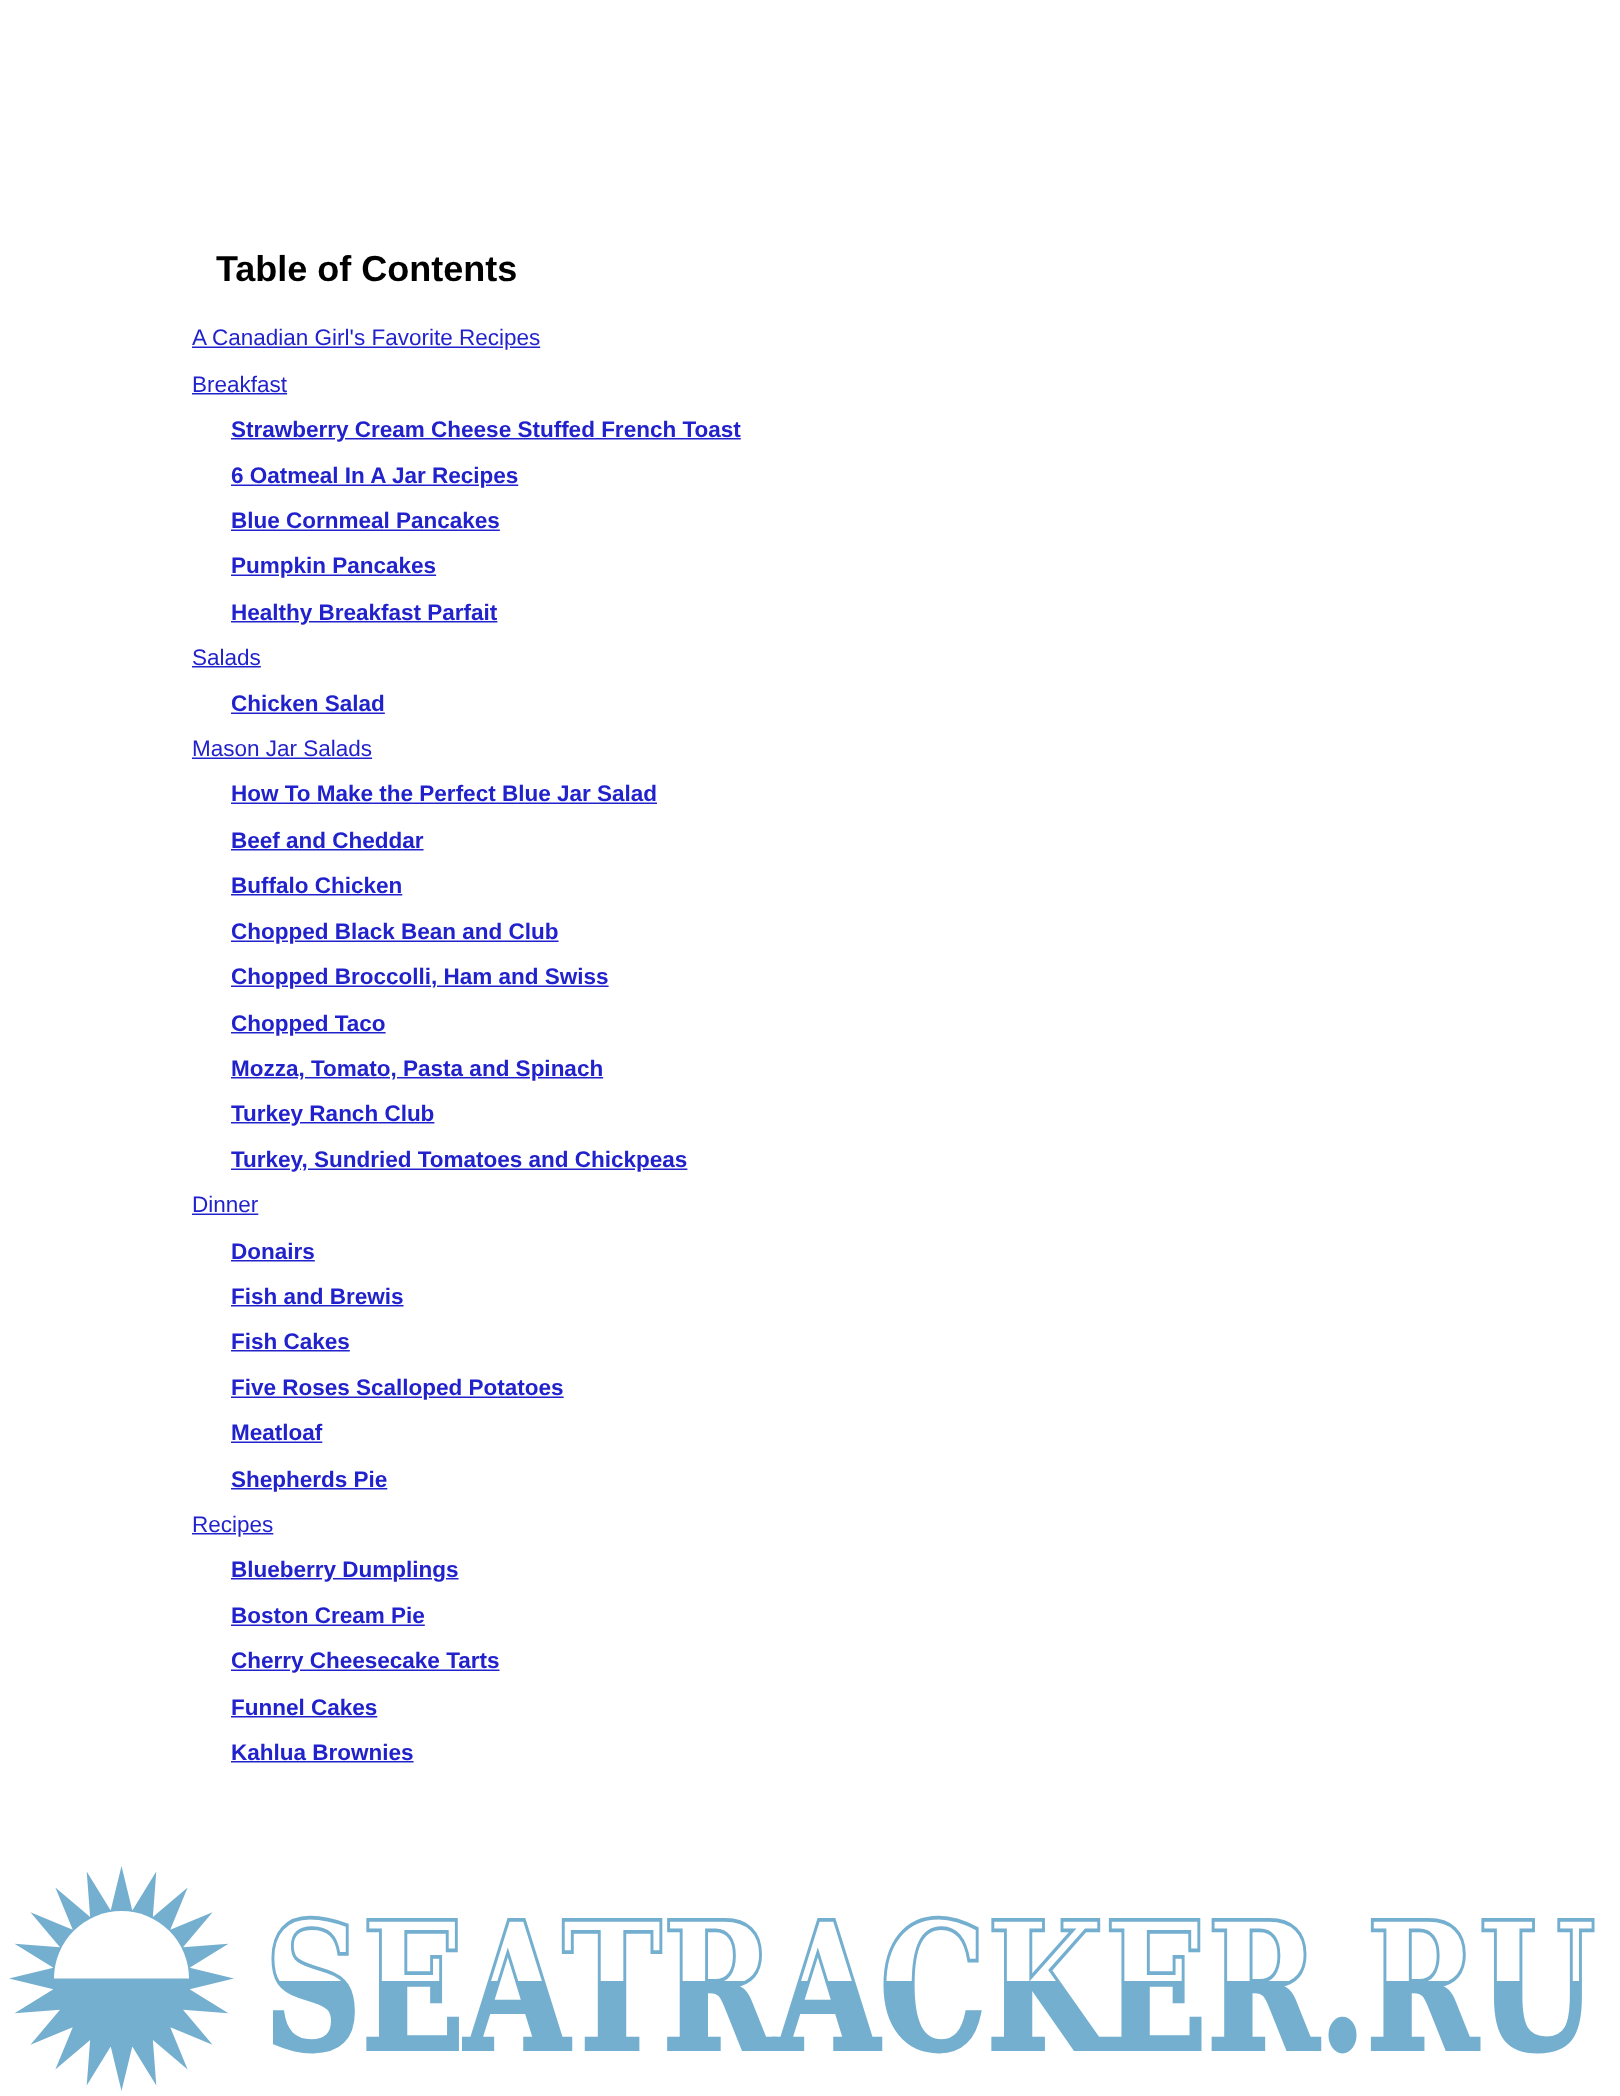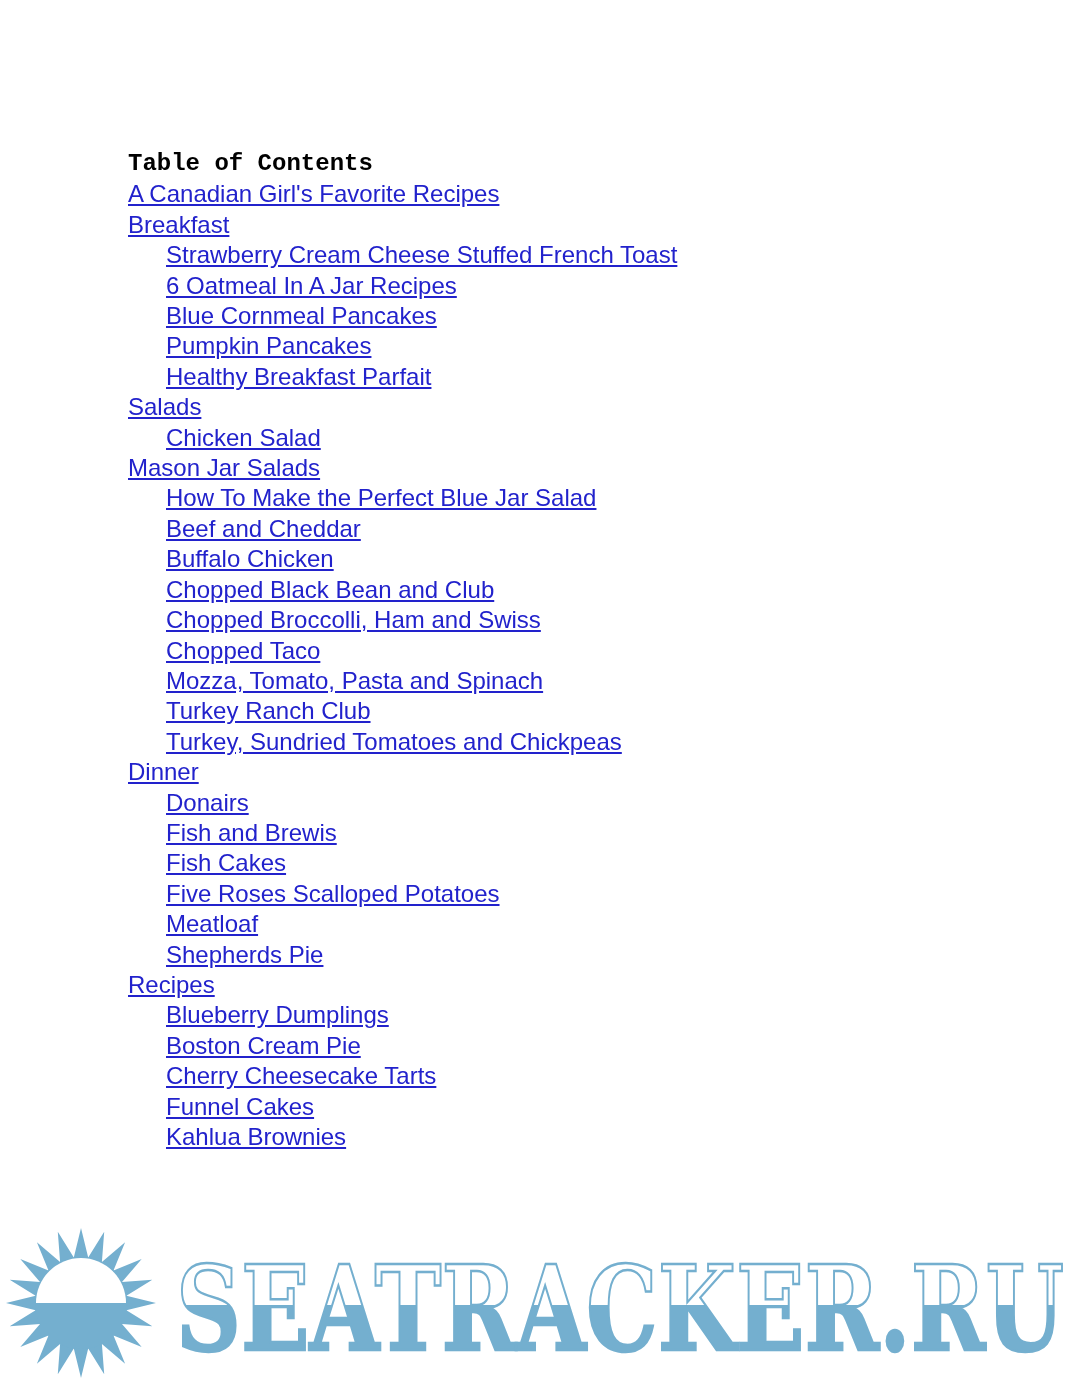--- a/index.html
+++ b/index.html
@@ -19,46 +19,47 @@
     inset: 0;
     background: #ffffff;
   }
   .content {
     position: absolute;
     top: 149px;
     left: 128px;
     right: 30px;
   }
   .toc-heading {
-    margin: 0;
+    margin: 16px;
     font-size: 24px;
     line-height: 30.4px;
     font-weight: bold;
     color: #000000;
-    font-family: Liberation Mono, monospace;
+    font-family: Liberation Sans, sans-serif;
   }
   .toc-list {
     display: block;
   }
   .toc-link {
     display: table;
-    font-size: 24px;
+    font-size: 15px;
     line-height: 30.4px;
     color: #2222cc;
     text-decoration: underline;
     cursor: pointer;
     white-space: nowrap;
   }
   .toc-link.level-1 {
-    margin-left: 38px;
+    margin-left: 26px;
+    font-weight: bold;
   }
   .watermark {
     position: absolute;
     left: 0;
-    bottom: 16px;
+    bottom: 0;
     width: 937px;
     height: 157px;
     pointer-events: none;
   }
   .watermark svg {
     display: block;
   }
   .wm-text {
     font-family: "DejaVu Serif", serif;
     font-weight: bold;

